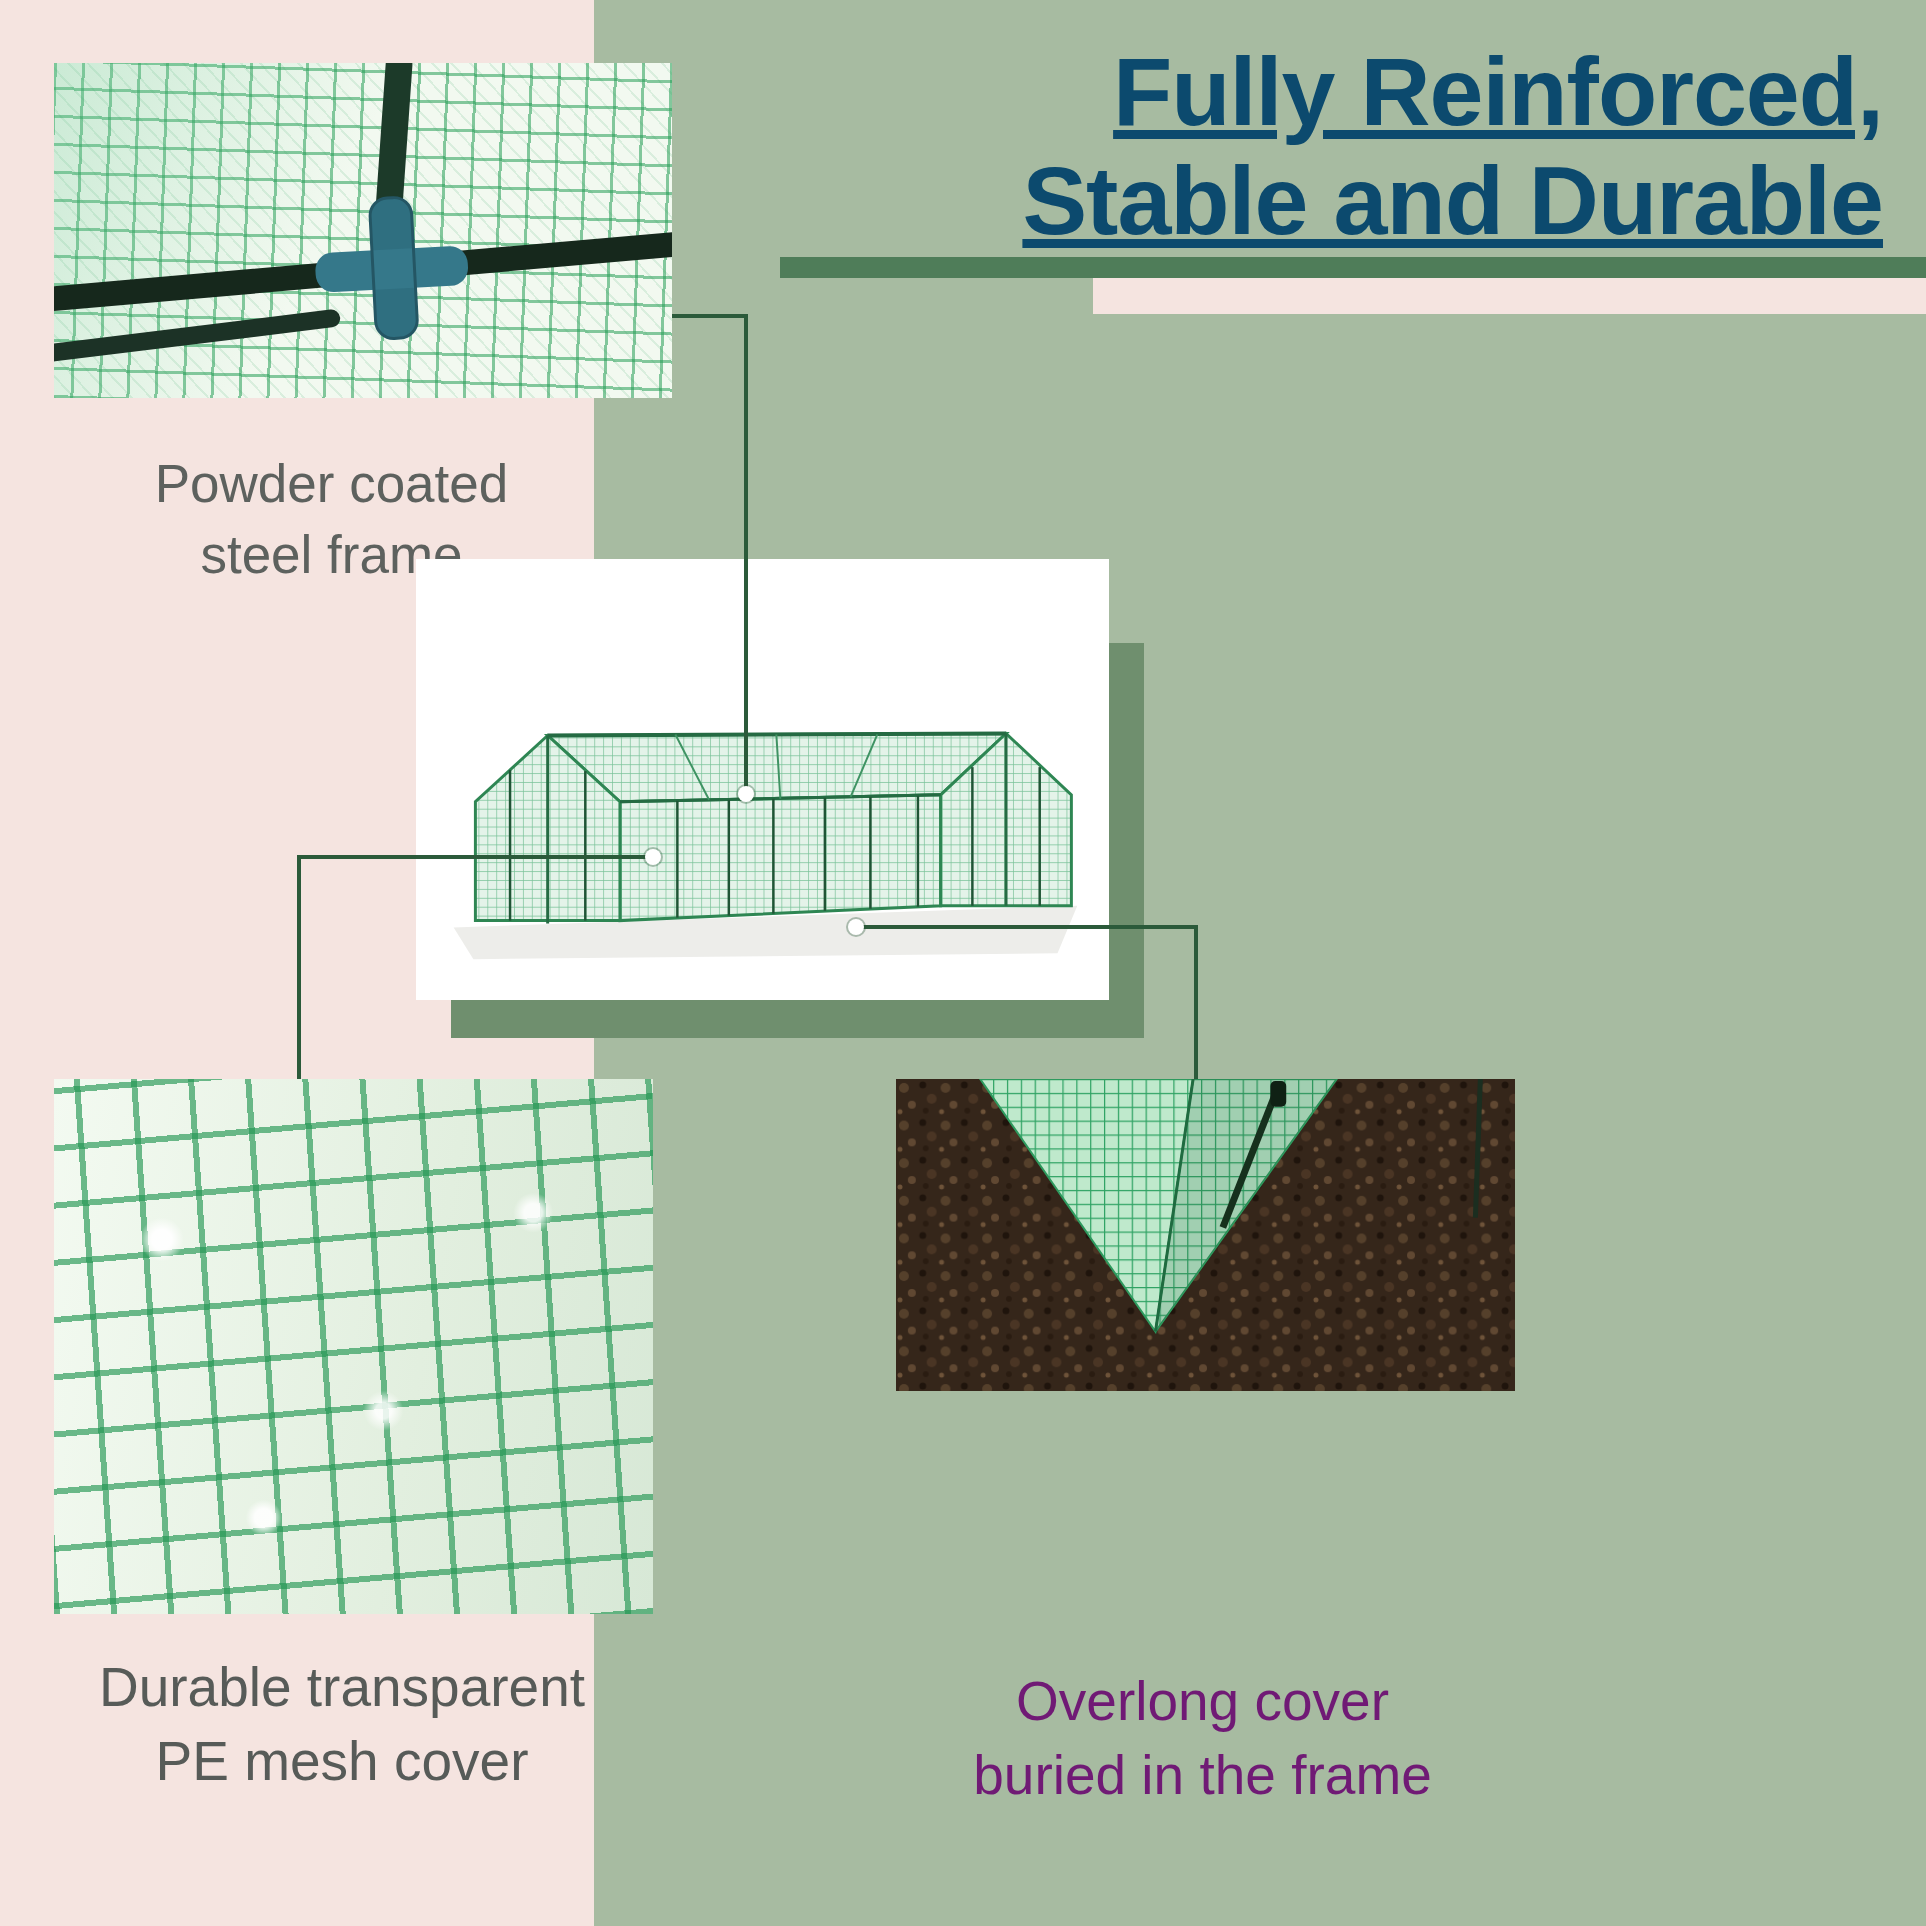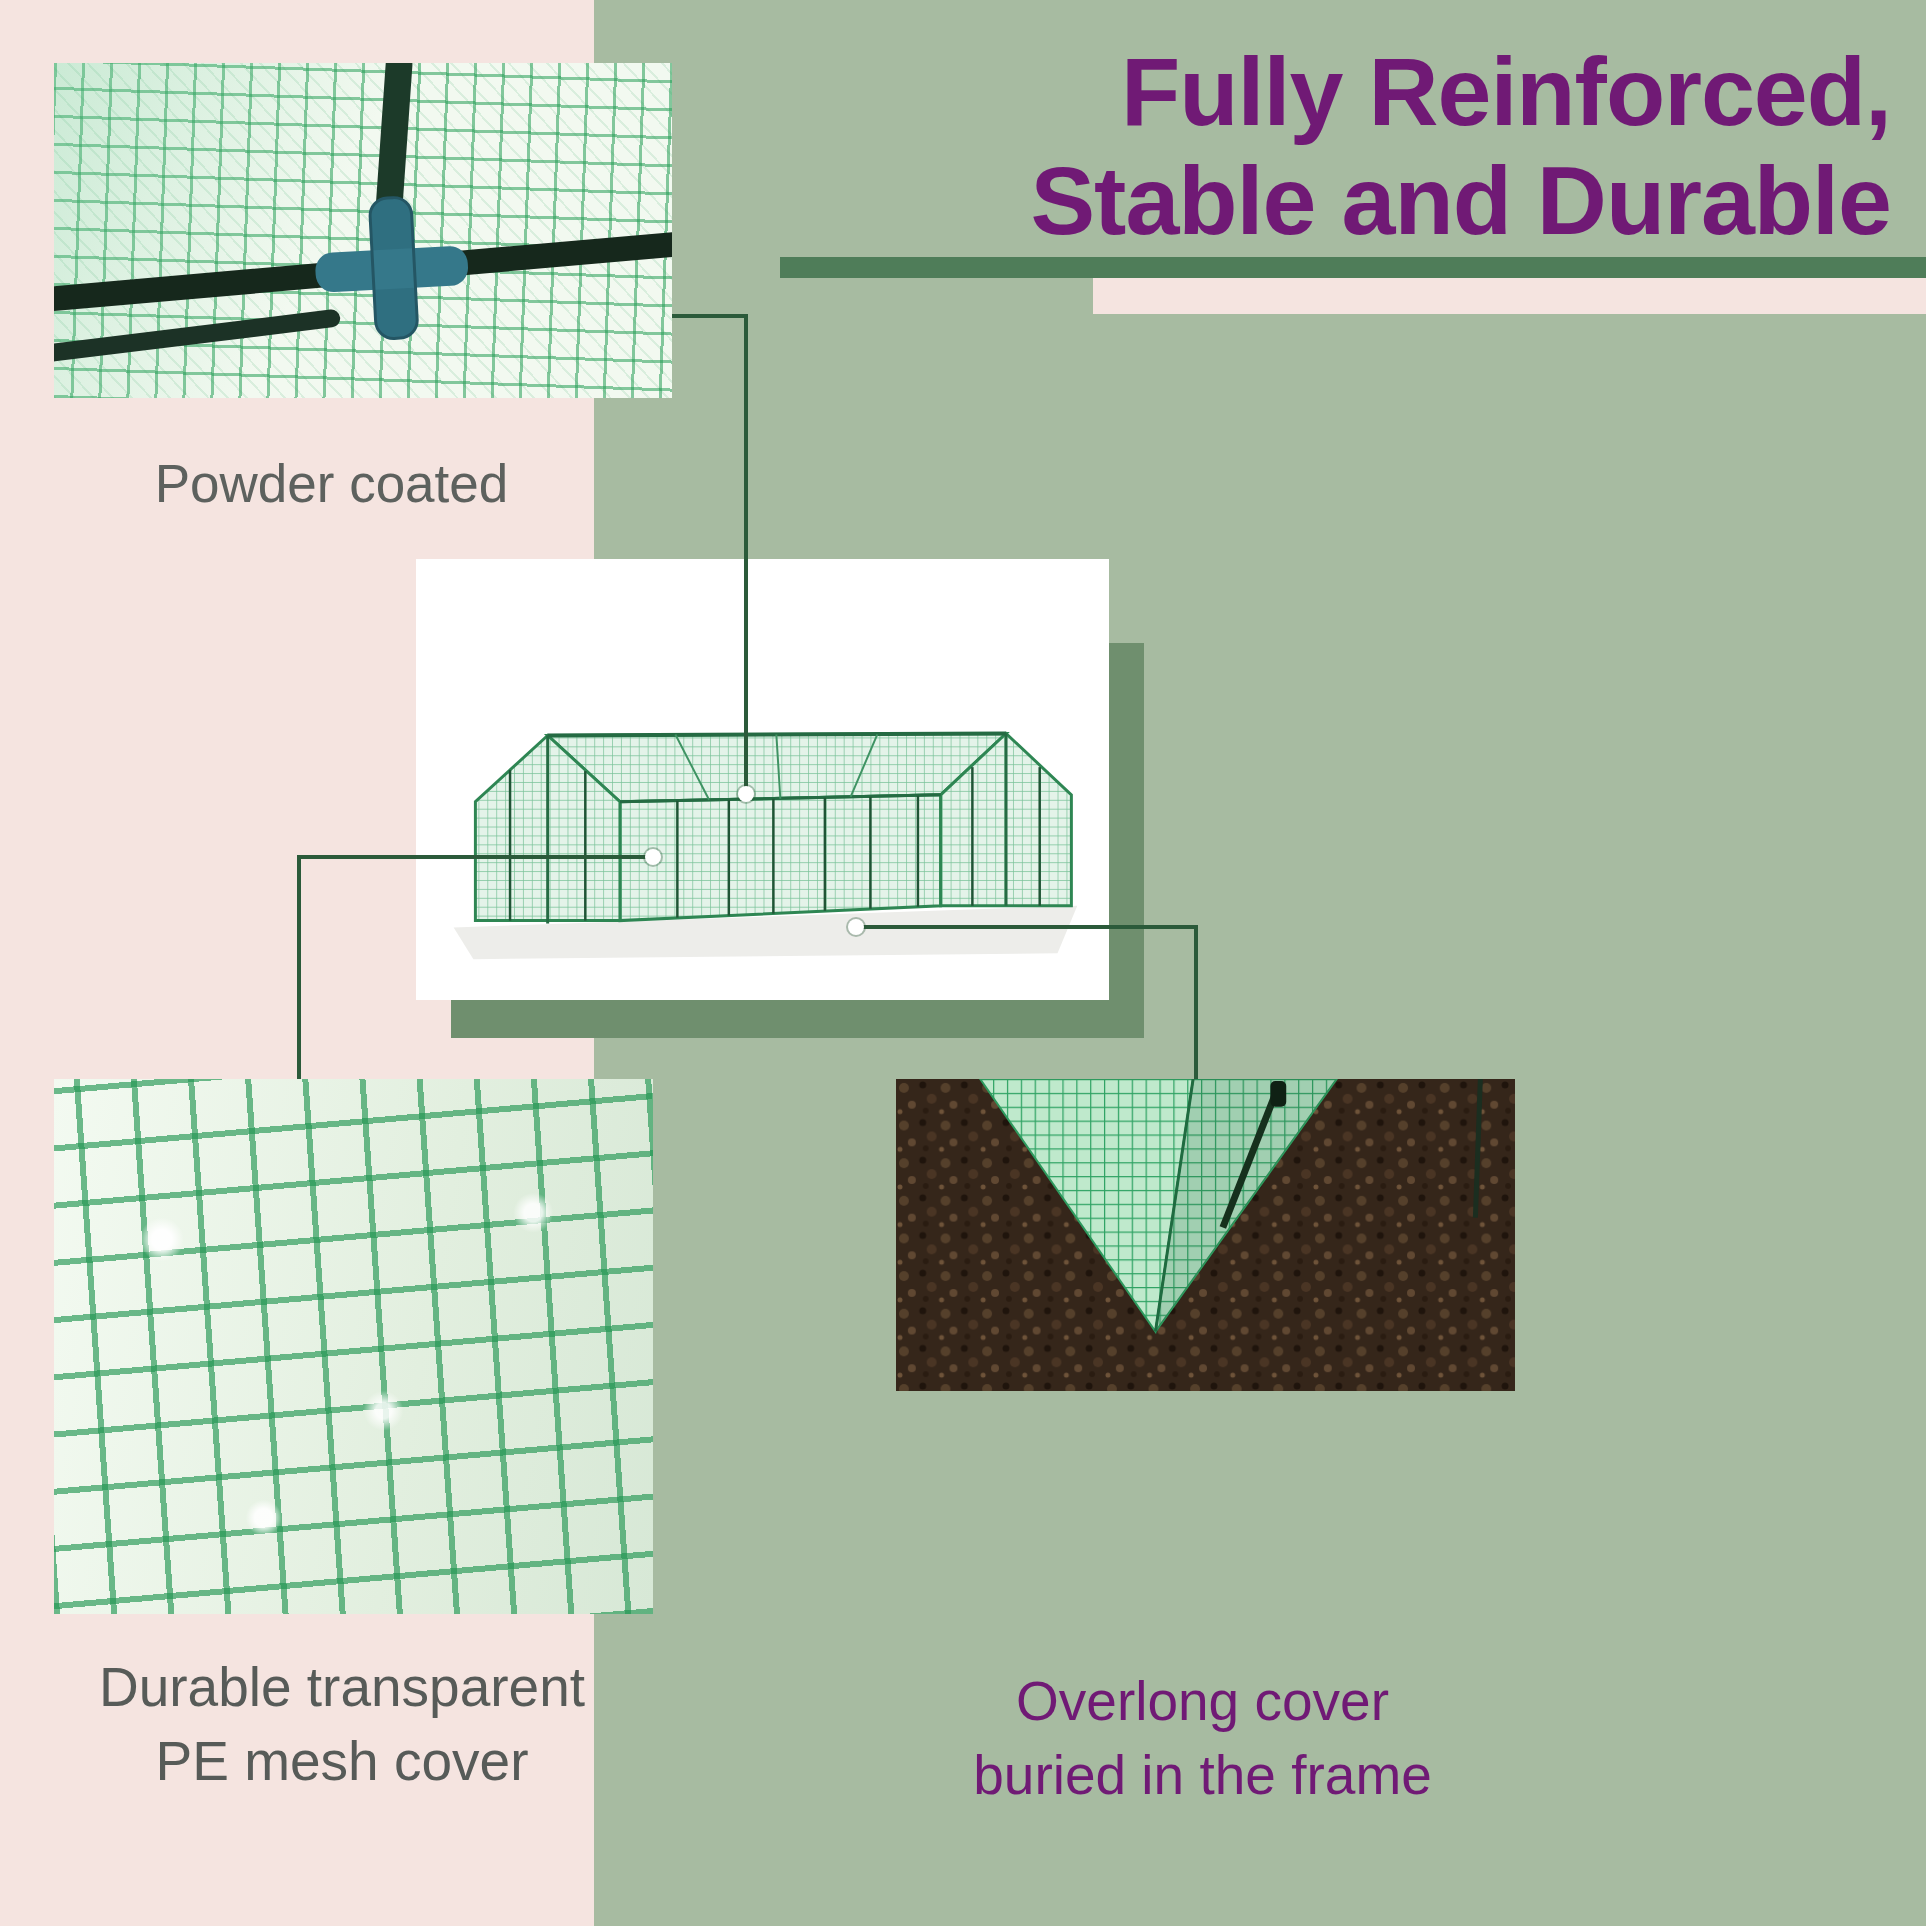--- a/index.html
+++ b/index.html
@@ -6,22 +6,22 @@
   .canvas{
     position:relative;width:1927px;height:1927px;overflow:hidden;
     background:#a7bba1;font-family:"Liberation Sans",sans-serif;
   }
   .abs{position:absolute;}
 
   
   .pink-panel{left:0;top:0;width:594px;height:1927px;background:#f5e4e0;}
 
   
-  .heading{right:36px;top:38px;text-align:right;color:#701a75;
-    font-size:97px;font-weight:bold;line-height:1.12;letter-spacing:-1px;}
+  .heading{right:44px;top:38px;text-align:right;color:#0c4a6e;
+    font-size:97px;font-weight:bold;line-height:1.12;letter-spacing:-1px;text-decoration:underline;}
   .stripe-green{left:780px;top:257px;width:1146px;height:21px;background:#4f7d59;}
   .stripe-pink{left:1093px;top:278px;width:834px;height:36px;background:#f5e4e0;}
 
   
   .photo{overflow:hidden;}
   .photo-frame{left:54px;top:63px;width:618px;height:335px;
     background-color:#f2f9f0;
     background-image:
       linear-gradient(115deg, rgba(110,200,150,0.30), rgba(255,255,255,0) 45%),
       repeating-linear-gradient(92deg, rgba(38,158,86,0.55) 0 3px, transparent 3px 28px),
@@ -93,20 +93,21 @@
       <g transform="rotate(-3 341 208)">
         <rect x="322" y="136" width="42" height="142" rx="18" fill="#2f6f80"></rect>
         <rect x="264" y="188" width="154" height="40" rx="18" fill="#35788a"></rect>
         <rect x="322" y="136" width="42" height="142" rx="18" fill="none" stroke="#245664" stroke-width="3"></rect>
       </g>
     </svg>
   </div>
 
   <div class="abs caption caption-frame">
     <span>Powder coated</span>
+    <span>steel frame</span>
   </div>
 
   <div class="abs shadow-box"></div>
   <div class="abs white-box">
     <svg viewBox="0 0 700 445">
       <defs>
         <pattern id="gh-mesh" width="9" height="9" patternUnits="userSpaceOnUse">
           <rect width="9" height="9" fill="#e4f3e9"></rect>
           <path d="M0 0H9M0 0V9" stroke="#79c298" stroke-width="1.4"></path>
         </pattern>

